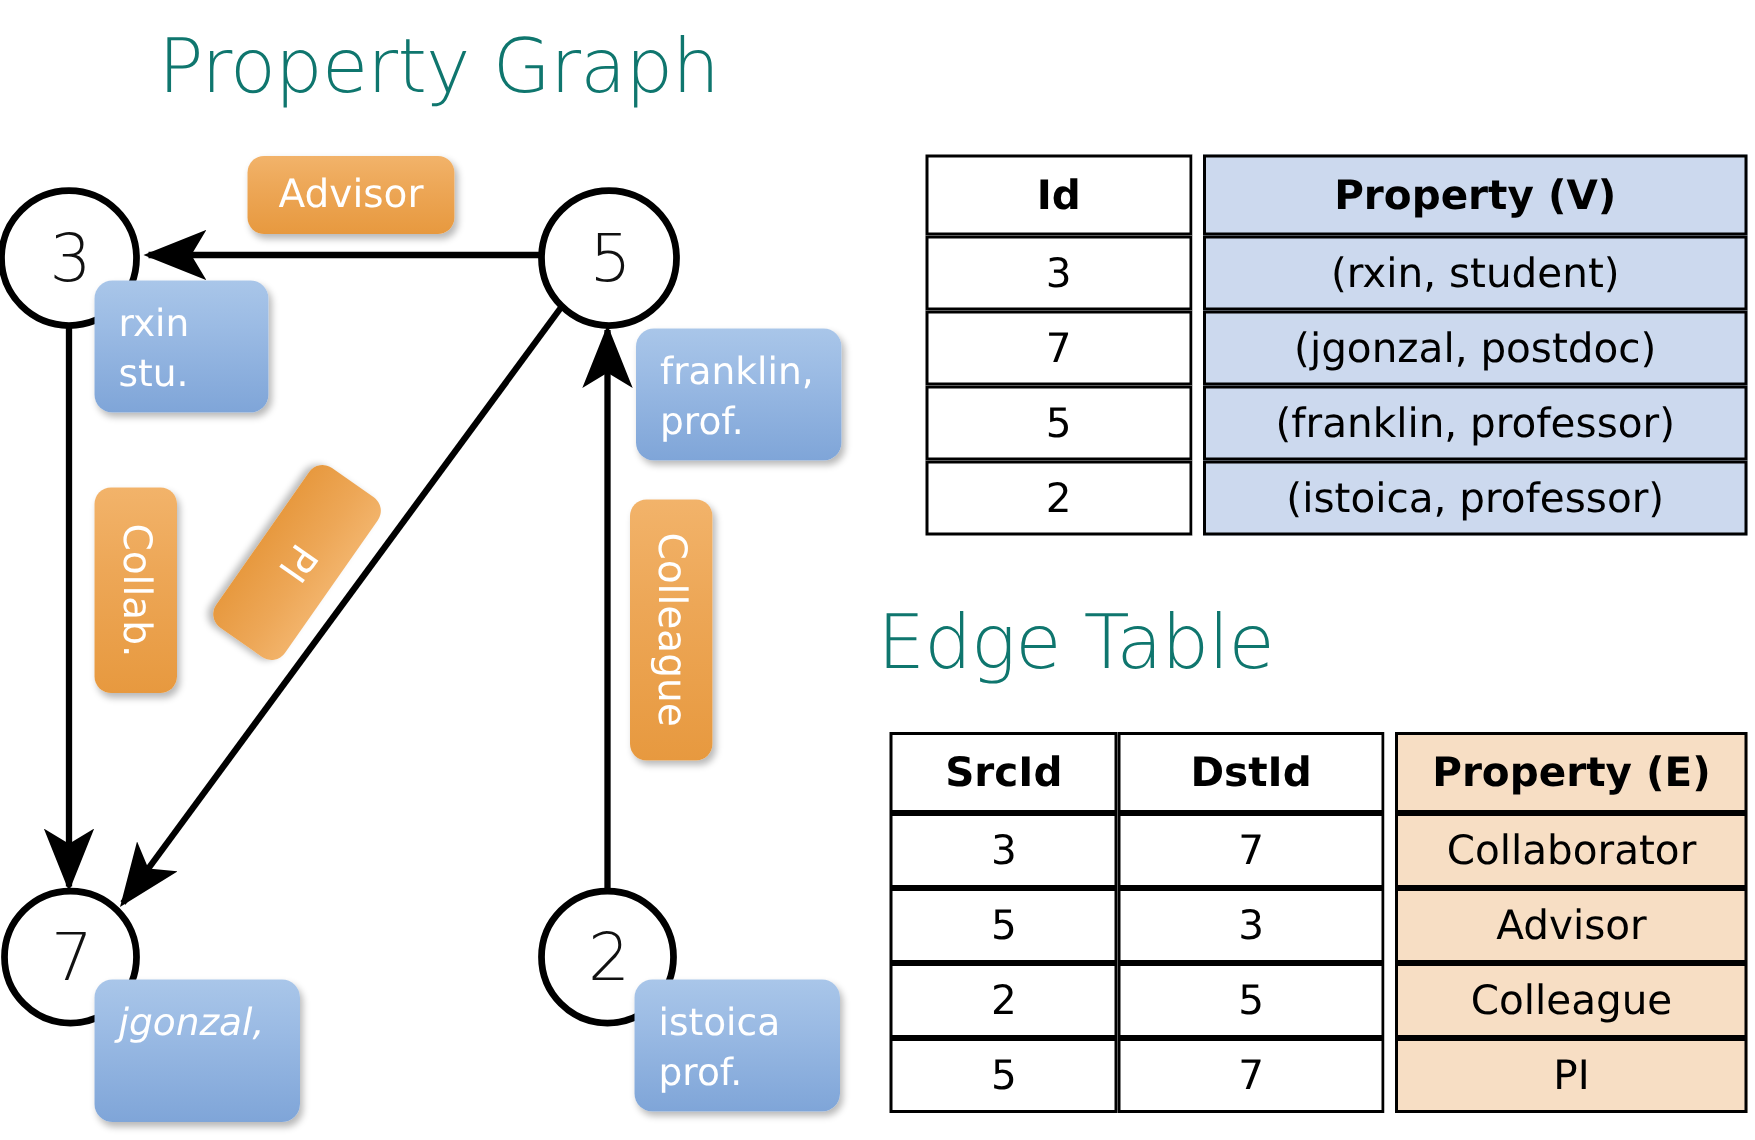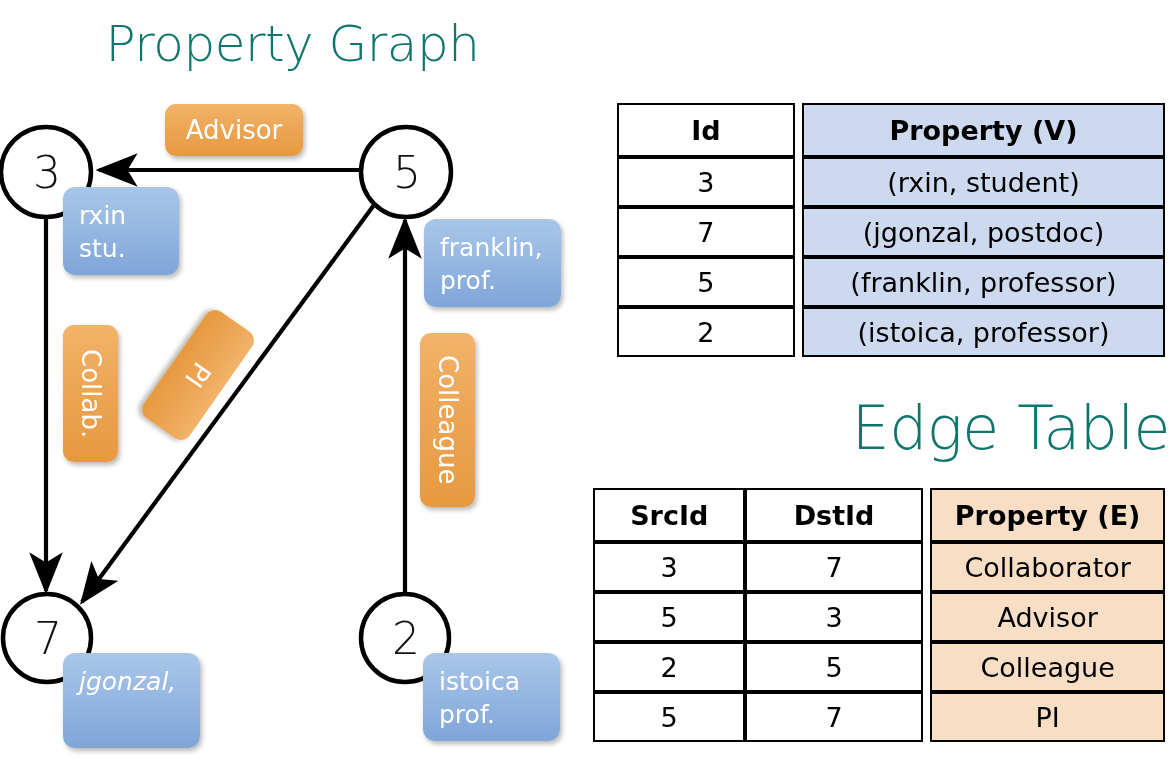--- a/index.html
+++ b/index.html
@@ -32,22 +32,22 @@
     line-height: 60px;
   }
   #title-vertex-table {
     left: 585px; top: 14px; width: 585px;
     text-align: center;
     font-size: 50px;
     line-height: 60px;
   }
   #title-edge-table {
     left: 585px; top: 398px; width: 585px;
-    text-align: right;
-    font-size: 60px;
+    text-align: left;
+    font-size: 50px;
     line-height: 60px;
   }
 
   
   #graph-panel {
     position: absolute;
     left: 0; top: 0;
     width: 585px; height: 760px;
   }
   #graph-svg {

